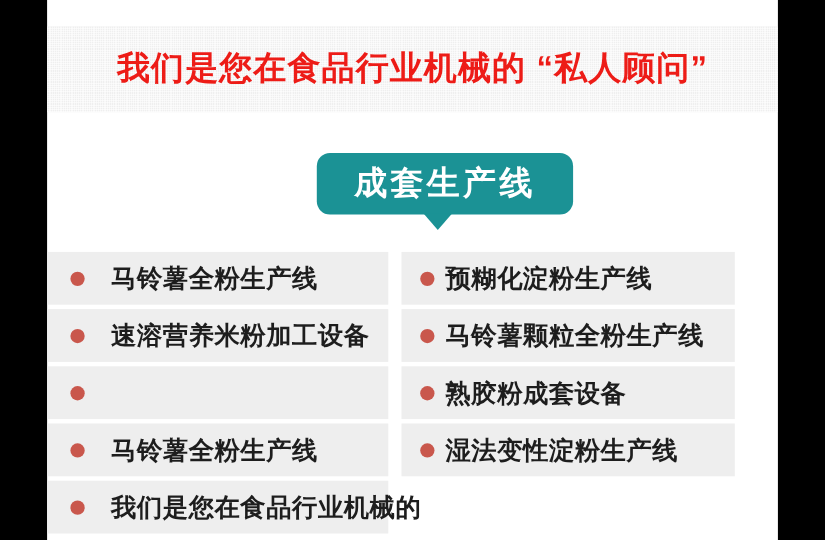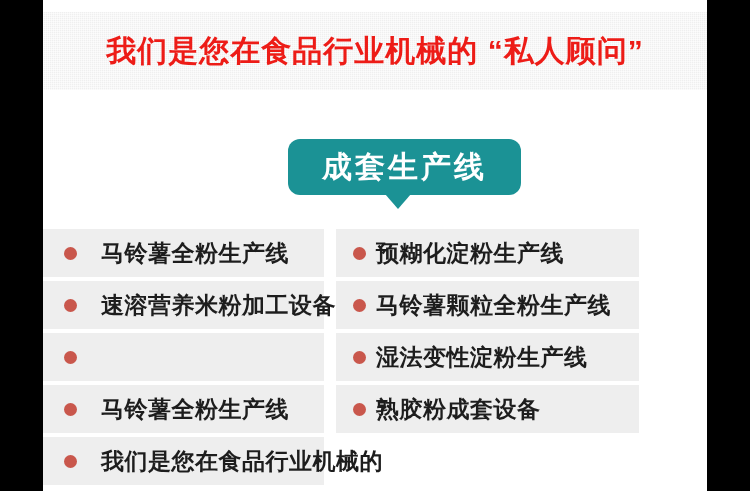--- a/index.html
+++ b/index.html
@@ -38,21 +38,21 @@
     top: 0;
     width: 664px;
     height: 491px;
     background: #ffffff;
   }
 
   
   .headline-band {
     position: absolute;
     left: 0;
-    top: 12px;
+    top: 24px;
     width: 664px;
     height: 78px;
     background: #efefef;
     background-image:
       repeating-linear-gradient(0deg, rgba(255,255,255,0.55) 0px, rgba(255,255,255,0.55) 1px, rgba(0,0,0,0) 1px, rgba(0,0,0,0) 2px),
       repeating-linear-gradient(90deg, rgba(255,255,255,0.55) 0px, rgba(255,255,255,0.55) 1px, rgba(0,0,0,0) 1px, rgba(0,0,0,0) 2px);
     display: flex;
     align-items: center;
     justify-content: center;
   }
@@ -112,21 +112,21 @@
     width: 664px;
     height: 262px;
     display: flex;
     gap: 12px;
   }
   .list-col {
     display: flex;
     flex-direction: column;
     gap: 4px;
   }
-  .list-col.left  { width: 281px; }
+  .list-col.left  { width: 310px; }
   .list-col.right { width: 303px; }
 
   .list-item {
     height: 48px;
     background: #eeeeee;
     display: flex;
     align-items: center;
     flex: 0 0 48px;
   }
   .bullet {
@@ -197,24 +197,24 @@
         <div class="list-item">
           <span class="bullet"></span>
           <span class="item-label">预糊化淀粉生产线</span>
         </div>
         <div class="list-item">
           <span class="bullet"></span>
           <span class="item-label">马铃薯颗粒全粉生产线</span>
         </div>
         <div class="list-item">
           <span class="bullet"></span>
+          <span class="item-label">熟胶粉成套设备</span>
+        </div>
+        <div class="list-item">
+          <span class="bullet"></span>
           <span class="item-label">湿法变性淀粉生产线</span>
-        </div>
-        <div class="list-item">
-          <span class="bullet"></span>
-          <span class="item-label">熟胶粉成套设备</span>
         </div>
       </div>
 
     </div>
 
   </div>
 </div>
 
 </body></html>

